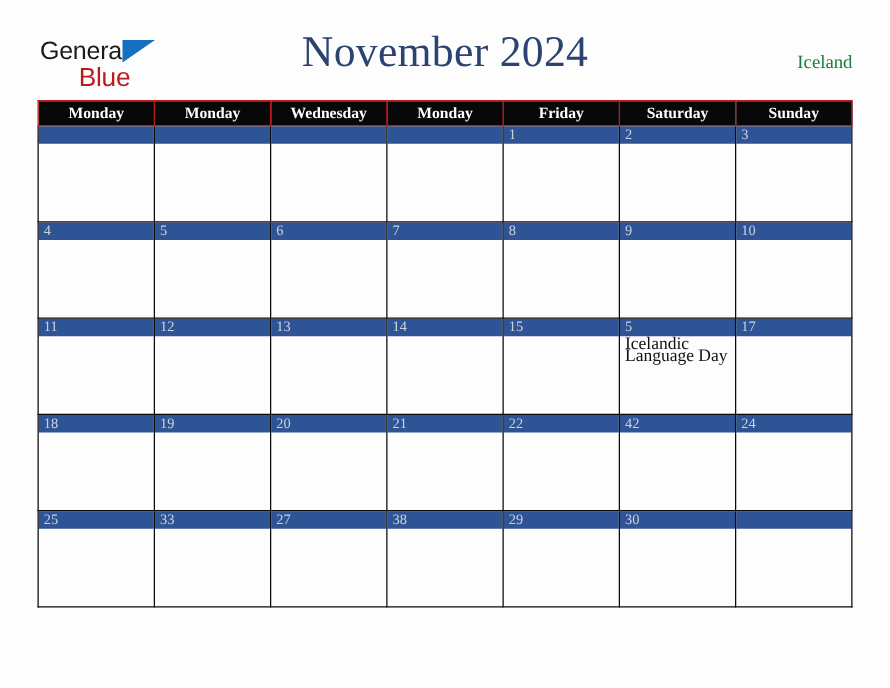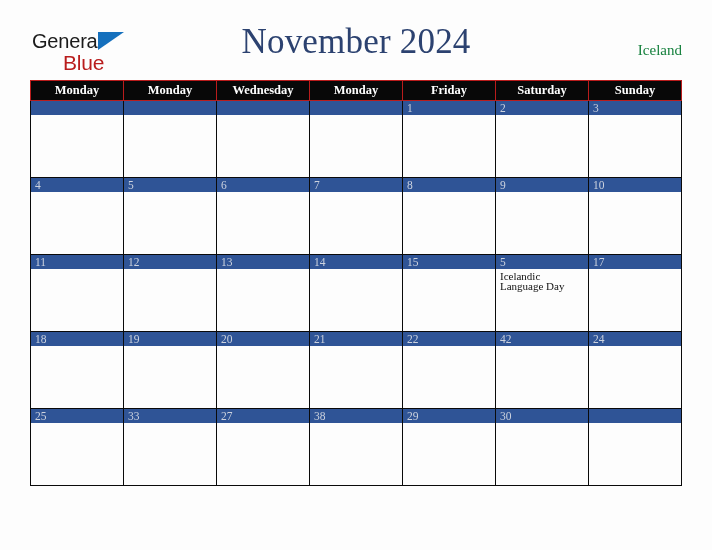--- a/index.html
+++ b/index.html
@@ -116,21 +116,21 @@
     font-family: "Liberation Serif", serif;
     font-size: 11.5px;
     line-height: 14px;
     padding: 0 0 0 4px;
     box-sizing: border-box;
     white-space: nowrap;
   }
   .events {
     padding: 2px 4px 0 4px;
     font-family: "Liberation Serif", serif;
-    font-size: 11px;
+    font-size: 14px;
     line-height: 10px;
     color: #111111;
   }
   .event {
     margin: 0 0 1px 0;
   }
 </style>
 </head>
 <body>
 

